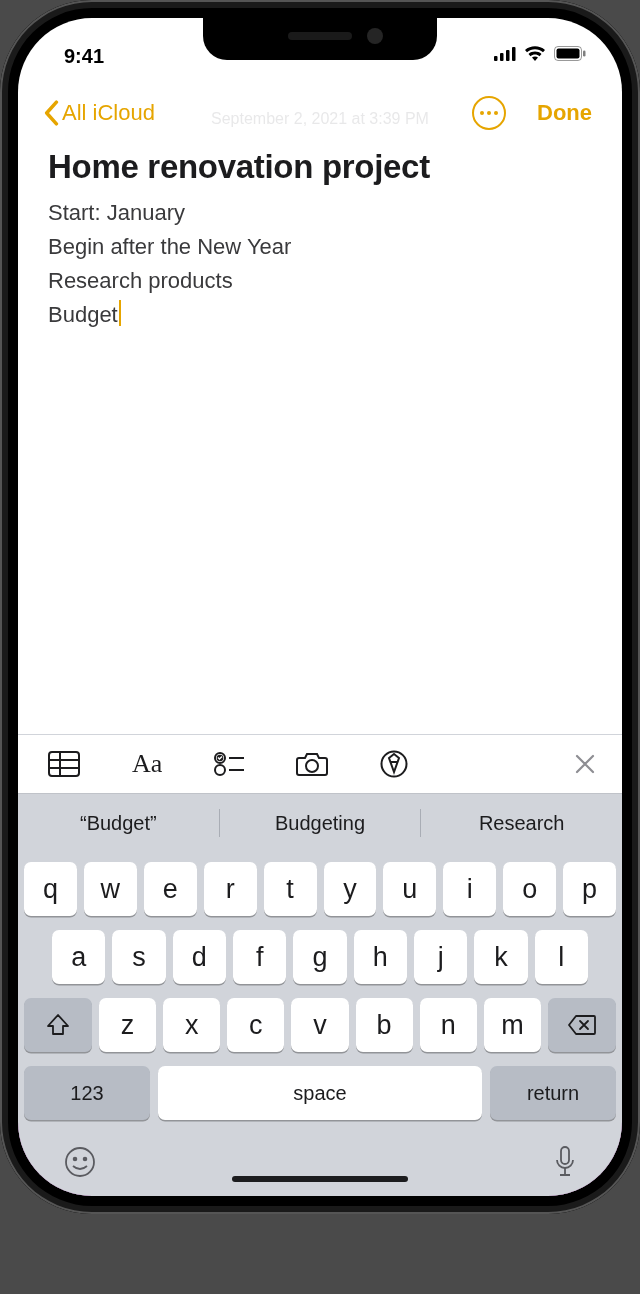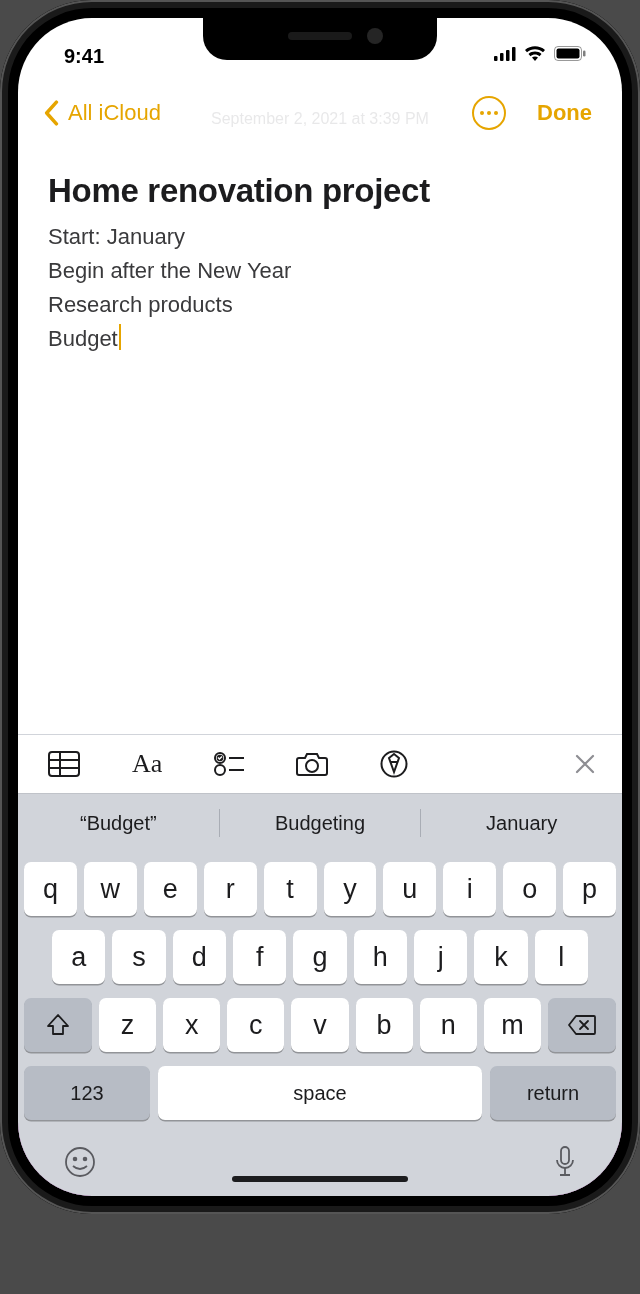--- a/index.html
+++ b/index.html
@@ -8,30 +8,30 @@
     .screen { width: 100%; height: 100%; background: #fff; border-radius: 74px; overflow: hidden; position: relative; display: flex; flex-direction: column; }
     .notch { position: absolute; top: 0; left: 50%; transform: translateX(-50%); width: 234px; height: 42px; background: #000; border-bottom-left-radius: 24px; border-bottom-right-radius: 24px; z-index: 100; }
     .speaker { position: absolute; top: 14px; left: 50%; transform: translateX(-50%); width: 64px; height: 8px; background: #1a1a1a; border-radius: 4px; }
     .camera { position: absolute; top: 10px; right: 54px; width: 16px; height: 16px; background: #252525; border-radius: 50%; }
 
     .status-bar { display:flex; align-items:flex-end; justify-content:space-between; height:56px; padding: 0 36px 0 46px; font-size: 20px; font-weight: 600; }
     .status-time { padding-bottom: 6px; }
     .status-right { display:flex; align-items:flex-end; gap:8px; padding-bottom:8px; }
 
     .nav-bar { display:flex; align-items:center; justify-content:space-between; padding: 22px 30px 8px 24px; }
-    .nav-left { display:flex; align-items:center; gap:8px; color: #e6a500; font-size: 22px; }
+    .nav-left { display:flex; align-items:center; gap:2px; color: #e6a500; font-size: 22px; }
     .nav-left svg { margin-right: 0; }
     .nav-right { display:flex; align-items:center; gap:31px;justify-content:center; }
     .more-btn { width:34px; height:34px; border:2.5px solid #e6a500; border-radius:50%; display:flex; align-items:center; justify-content:center; color:#e6a500; }
     .done-btn { color:#e6a500; font-size:22px; font-weight:600; }
 
     .date-faint { text-align:center; font-size:16px; color:#8e8e93; opacity:0.2; margin-top:-28px; margin-bottom:14px; pointer-events:none; }
 
     .note-content { padding: 6px 30px; flex:1; }
-    .note-title { font-size: 33px; font-weight: 700; color:#1c1c1e; letter-spacing: -0.3px; margin-bottom: 10px; margin-top: 24px; }
+    .note-title { font-size: 33px; font-weight: 700; color:#1c1c1e; letter-spacing: -0.3px; margin-bottom: 10px; }
     .note-line { font-size: 22px; line-height:1.55; color:#3a3a3c; }
     .cursor { display:inline-block; width:2px; height:26px; background:#e6a500; vertical-align:-4px; margin-left:1px; }
 
     .keyboard-area { background:#701a75; }
     .kb-toolbar { display:flex; align-items:center; justify-content:space-between; padding: 14px 26px 14px 30px; background:#ffffff; border-top:1px solid #d1d4da; border-bottom:1px solid #c0c3c9; }
     .kb-toolbar-left { display:flex; align-items:center; gap:52px; }
     .kb-toolbar svg { display:block; }
     .kb-close { color:#8e8e93; font-size:26px; font-weight:300; }
 
     .suggestions { display:flex; align-items:center; height:58px; background:#d1d4da; }
@@ -160,21 +160,21 @@
               <path d="M3 3 L19 19 M19 3 L3 19" stroke="#8e8e93" stroke-width="2.2" stroke-linecap="round"></path>
             </svg>
           </span>
       </div>
 
       <div class="suggestions">
         <div class="suggestion">“Budget”</div>
         <div class="sug-sep"></div>
         <div class="suggestion">Budgeting</div>
         <div class="sug-sep"></div>
-        <div class="suggestion">January</div>
+        <div class="suggestion">Research</div>
       </div>
 
       <div class="kb-rows">
         <div class="kb-row row1">
           <div class="key">q</div>
           <div class="key">w</div>
           <div class="key">e</div>
           <div class="key">r</div>
           <div class="key">t</div>
           <div class="key">y</div>

